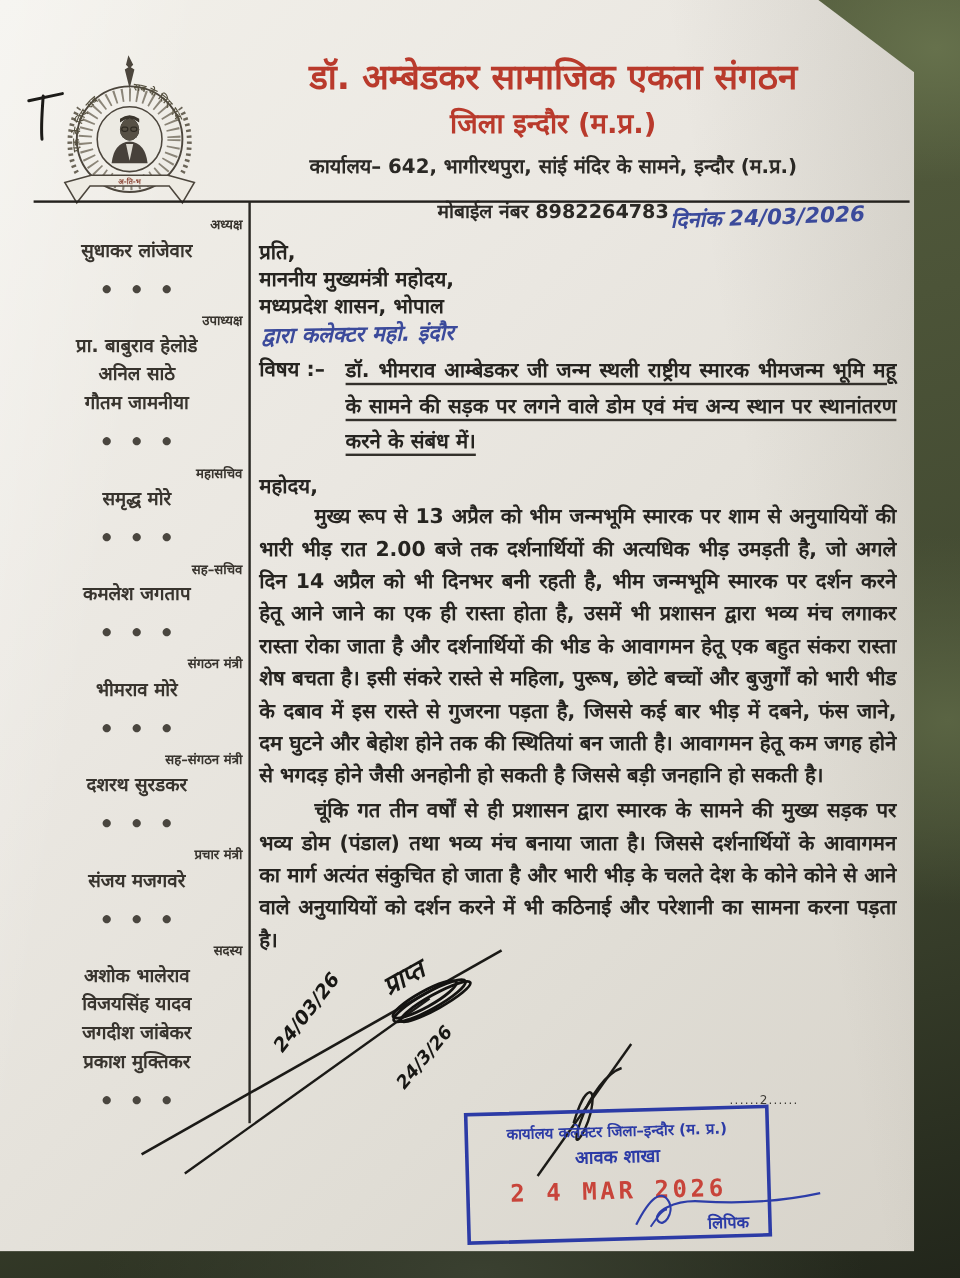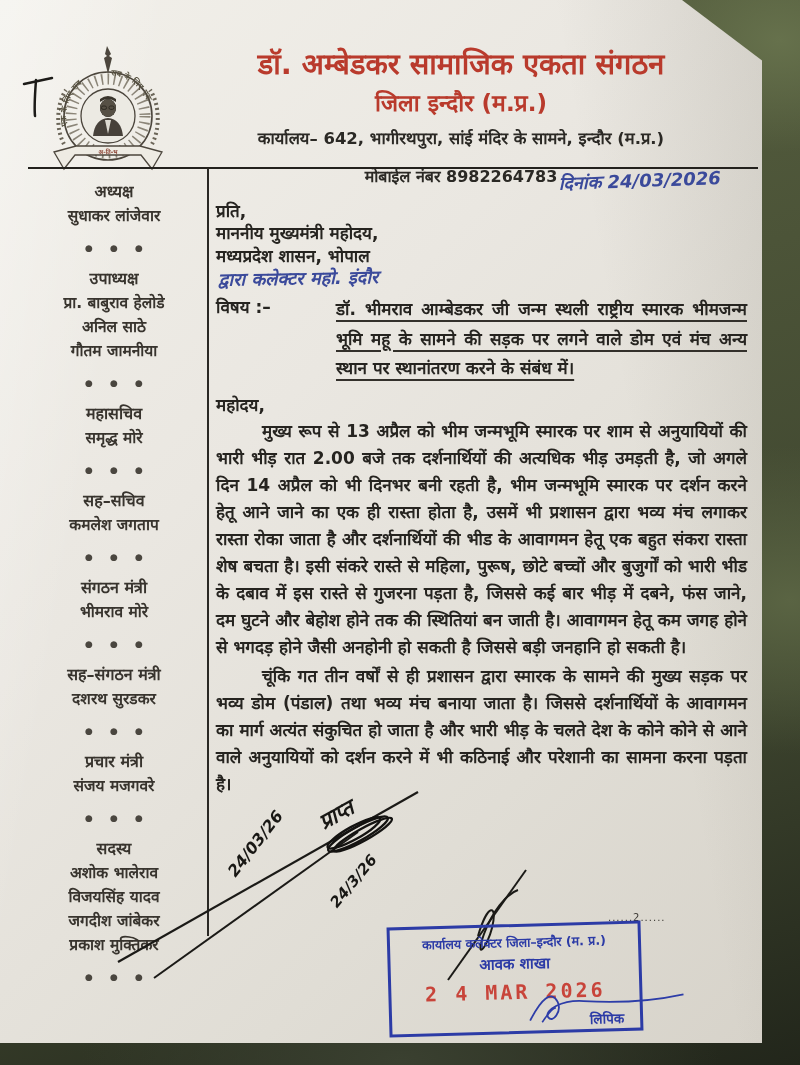--- a/index.html
+++ b/index.html
@@ -32,31 +32,31 @@
   .district   { color:#b93a2c; font-size:23px; font-weight:bold; margin-top:4px; }
   .office     { color:#2b2925; font-size:16.5px; font-weight:600; margin-top:8px; }
   .phone      { color:#2b2925; font-size:16px;  font-weight:600; margin-top:16px; }
 
   .head-rule { position:absolute; left:28px; top:167px; width:730px; height:2px; background:#23211d; }
   .v-rule    { position:absolute; left:207px; top:168px; width:2px; height:768px; background:#2a2824; }
 
   
   .sidebar { position:absolute; left:26px; top:180px; width:176px; text-align:center;
              color:#38342e; font-weight:bold; }
-  .side-title { font-size:16px; line-height:1.5; }
+  .side-title { font-size:11px; line-height:1.5;text-align:right; }
   .side-name  { font-size:15.5px; line-height:1.55;text-align:center; }
   .sep { font-size:9px; letter-spacing:7px; margin:15px 0 14px 7px; color:#4a463f; }
 
   
   .main { position:absolute; left:216px; top:170px; width:531px; color:#262420; }
   .hand { color:#3b4a9b; font-style:italic; font-weight:600; }
   .hand-date { text-align:right; font-size:18px; margin:4px 26px 2px 0; transform:rotate(-2deg); }
   .to-label, .recip { font-size:17px; font-weight:600; line-height:1.32; }
   .via { font-size:18px; margin:0 0 2px 2px; transform:rotate(-1deg); transform-origin:left; }
-  .subject { display:flex; margin-top:4px; font-size:17px;gap:48px; }
+  .subject { display:flex; margin-top:4px; font-size:17px; }
   .subject-label { flex:0 0 72px; font-weight:600; }
   .subject-text { flex:1; font-weight:600; line-height:1.72; text-align:justify;
                   text-decoration:underline; text-underline-offset:5px;
                   text-decoration-thickness:1.5px; text-decoration-color:#33302b; }
   .salutation { font-size:17px; font-weight:600; margin-top:10px; }
   .para { font-size:17px; font-weight:600; line-height:27px; text-align:justify;
           text-indent:46px; margin-top:2px; }
 
   
   .ann-svg { position:absolute; left:96px; top:766px; width:500px; height:230px; }

